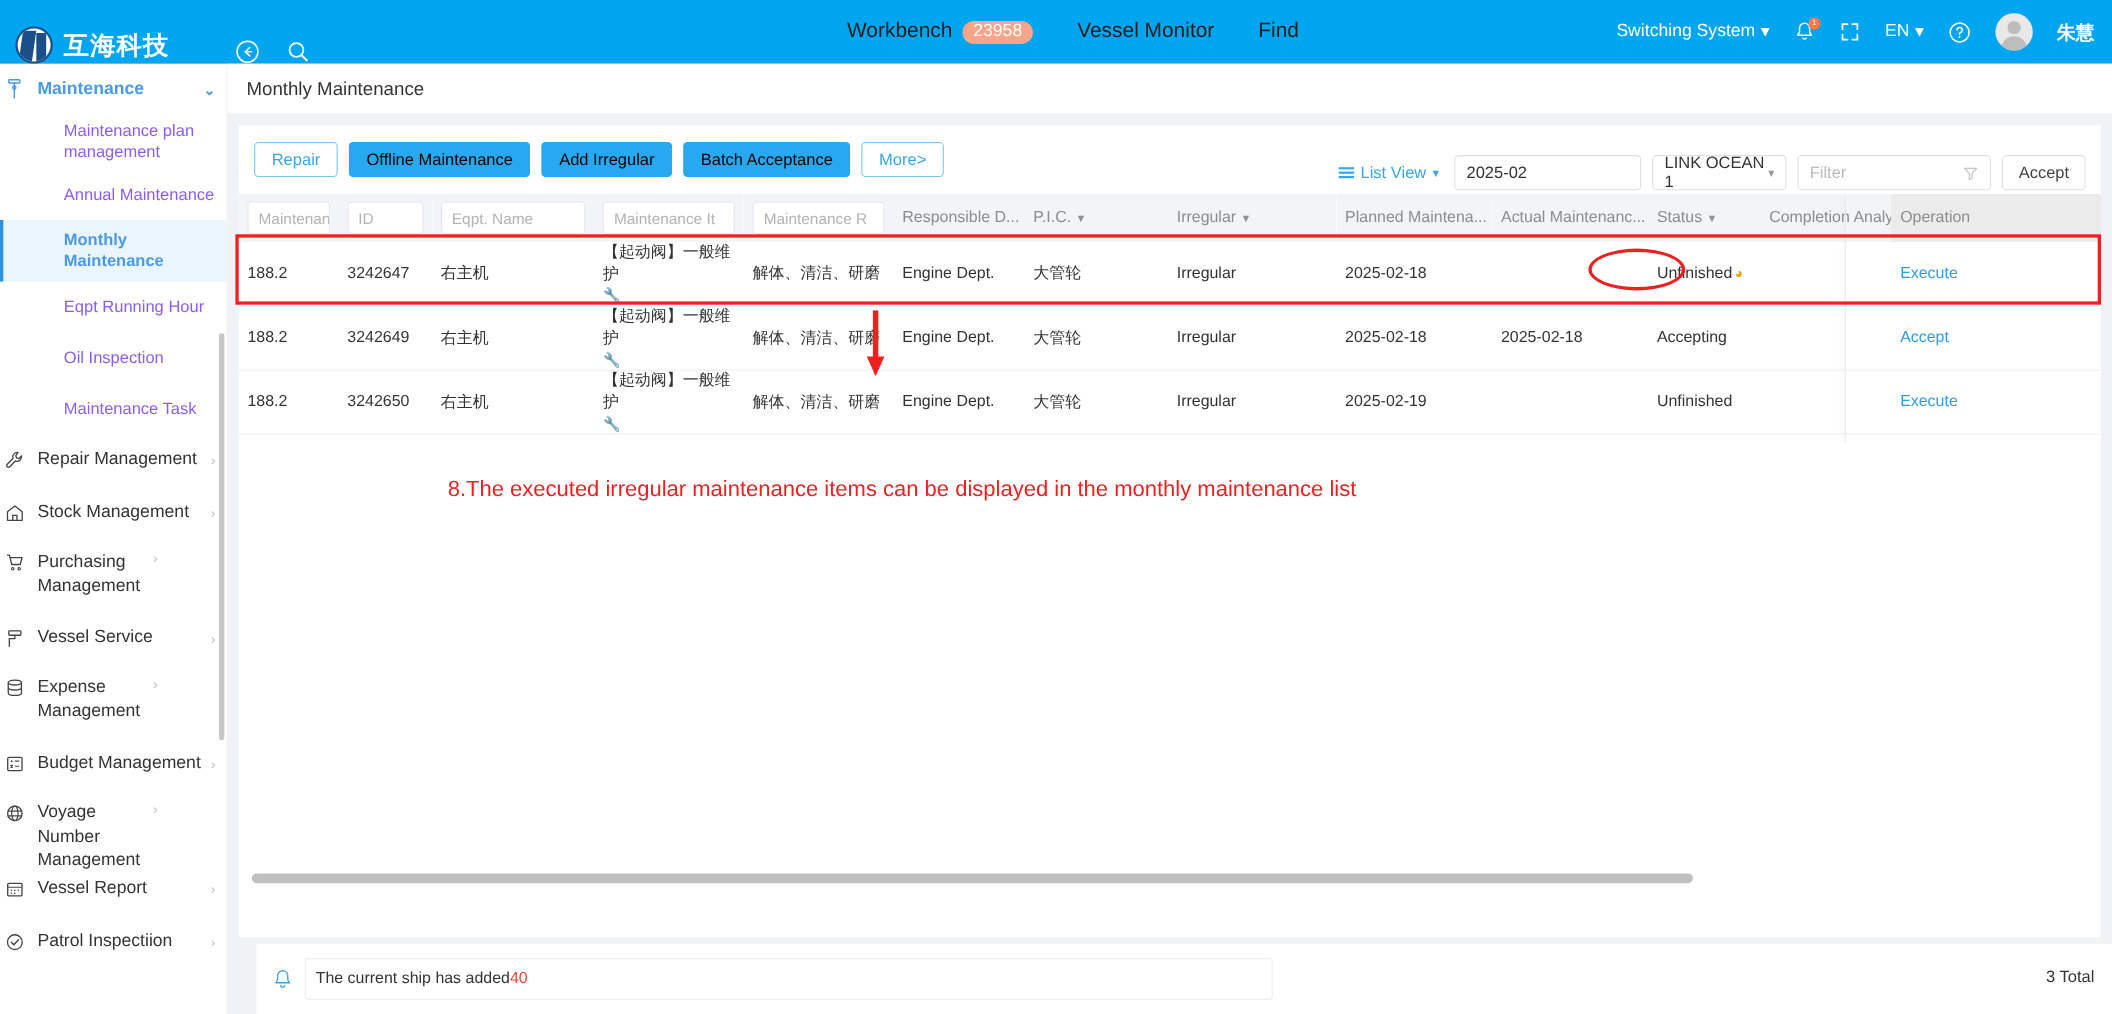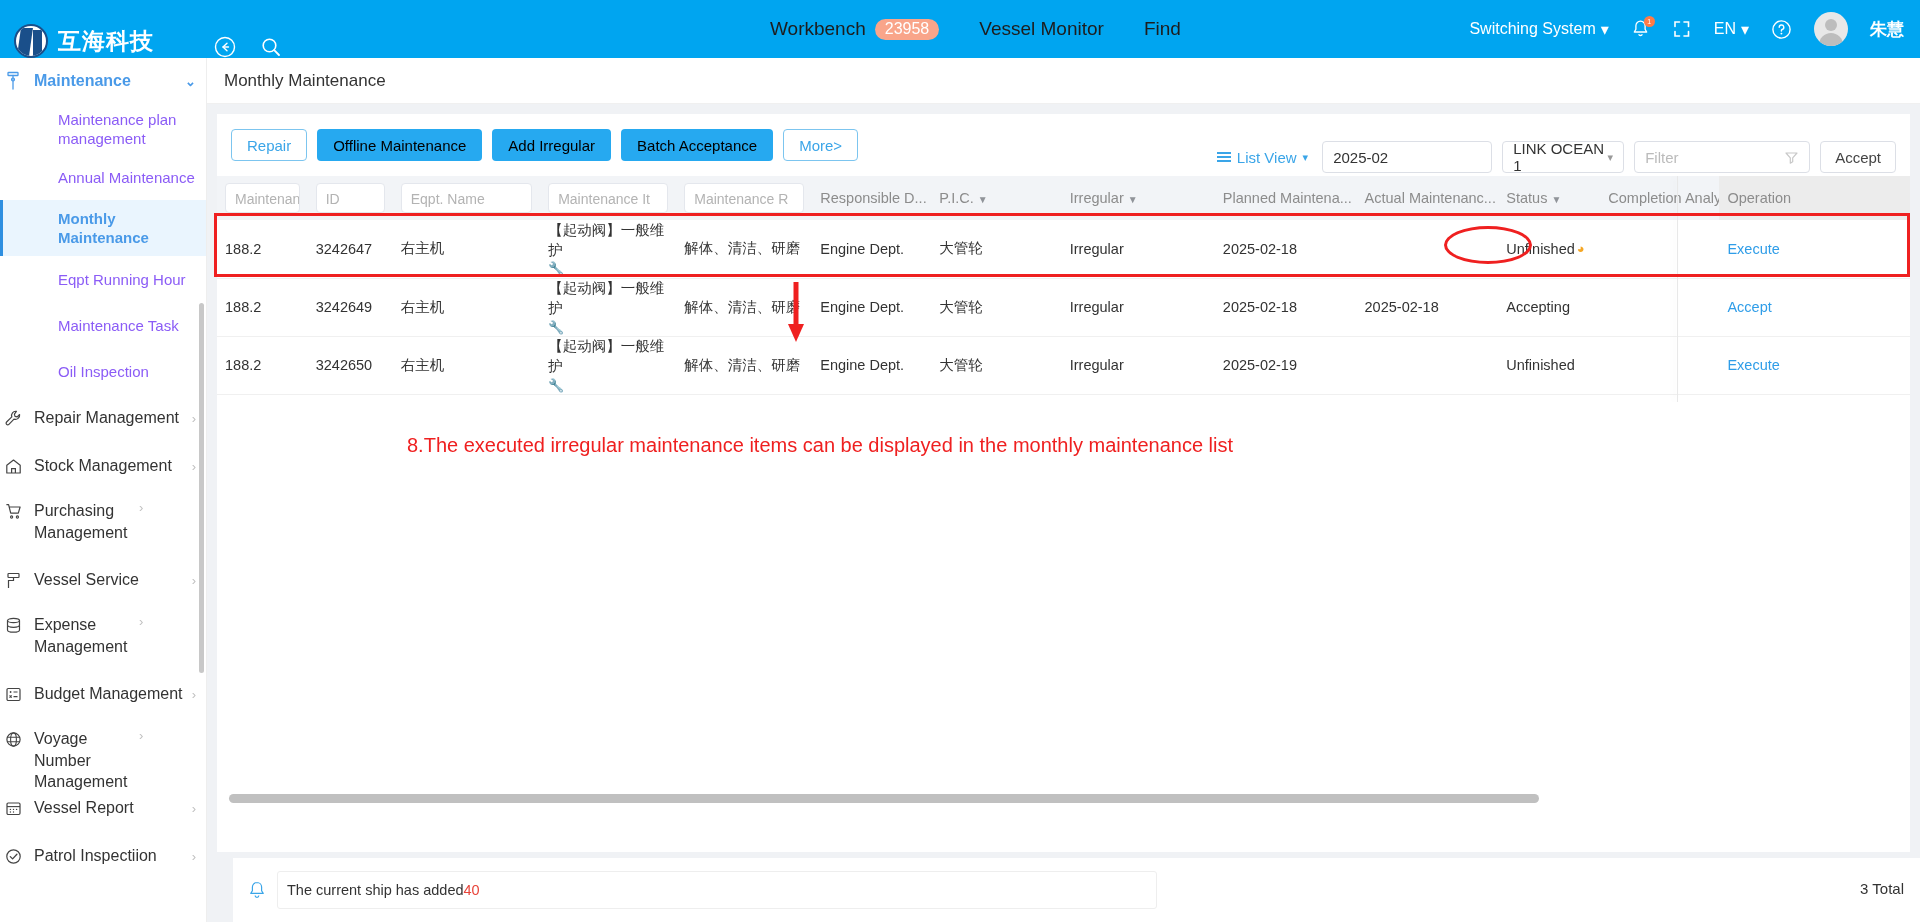--- a/index.html
+++ b/index.html
@@ -316,24 +316,24 @@
   <div class="sub-item">
     <span>Annual Maintenance</span>
   </div>
   <div class="sub-item tall active" style="height:56px;">
     <span class="sub-label-2" style="width:70px;">Monthly Maintenance</span>
   </div>
   <div class="sub-item">
     <span>Eqpt Running Hour</span>
   </div>
   <div class="sub-item">
+    <span>Oil Inspection</span>
+  </div>
+  <div class="sub-item">
     <span>Maintenance Task</span>
-  </div>
-  <div class="sub-item">
-    <span>Oil Inspection</span>
   </div>
 
   <div class="nav-group-head" style="height:48px;">
     <span class="nav-ico">
       <svg width="19" height="19" viewBox="0 0 19 19">
           <path d="M12.4 2.3a4.2 4.2 0 0 0-4.6 5.6L2.6 13a1.6 1.6 0 0 0 2.3 2.3l5.1-5.2a4.2 4.2 0 0 0 5.6-4.6l-2.4 2.4-2.2-.6-.6-2.2z" fill="none" stroke="#444" stroke-width="1.2" stroke-linejoin="round"></path>
         </svg>
     </span>
     <span class="nav-label">Repair Management</span>
     <span class="chev">›</span>

